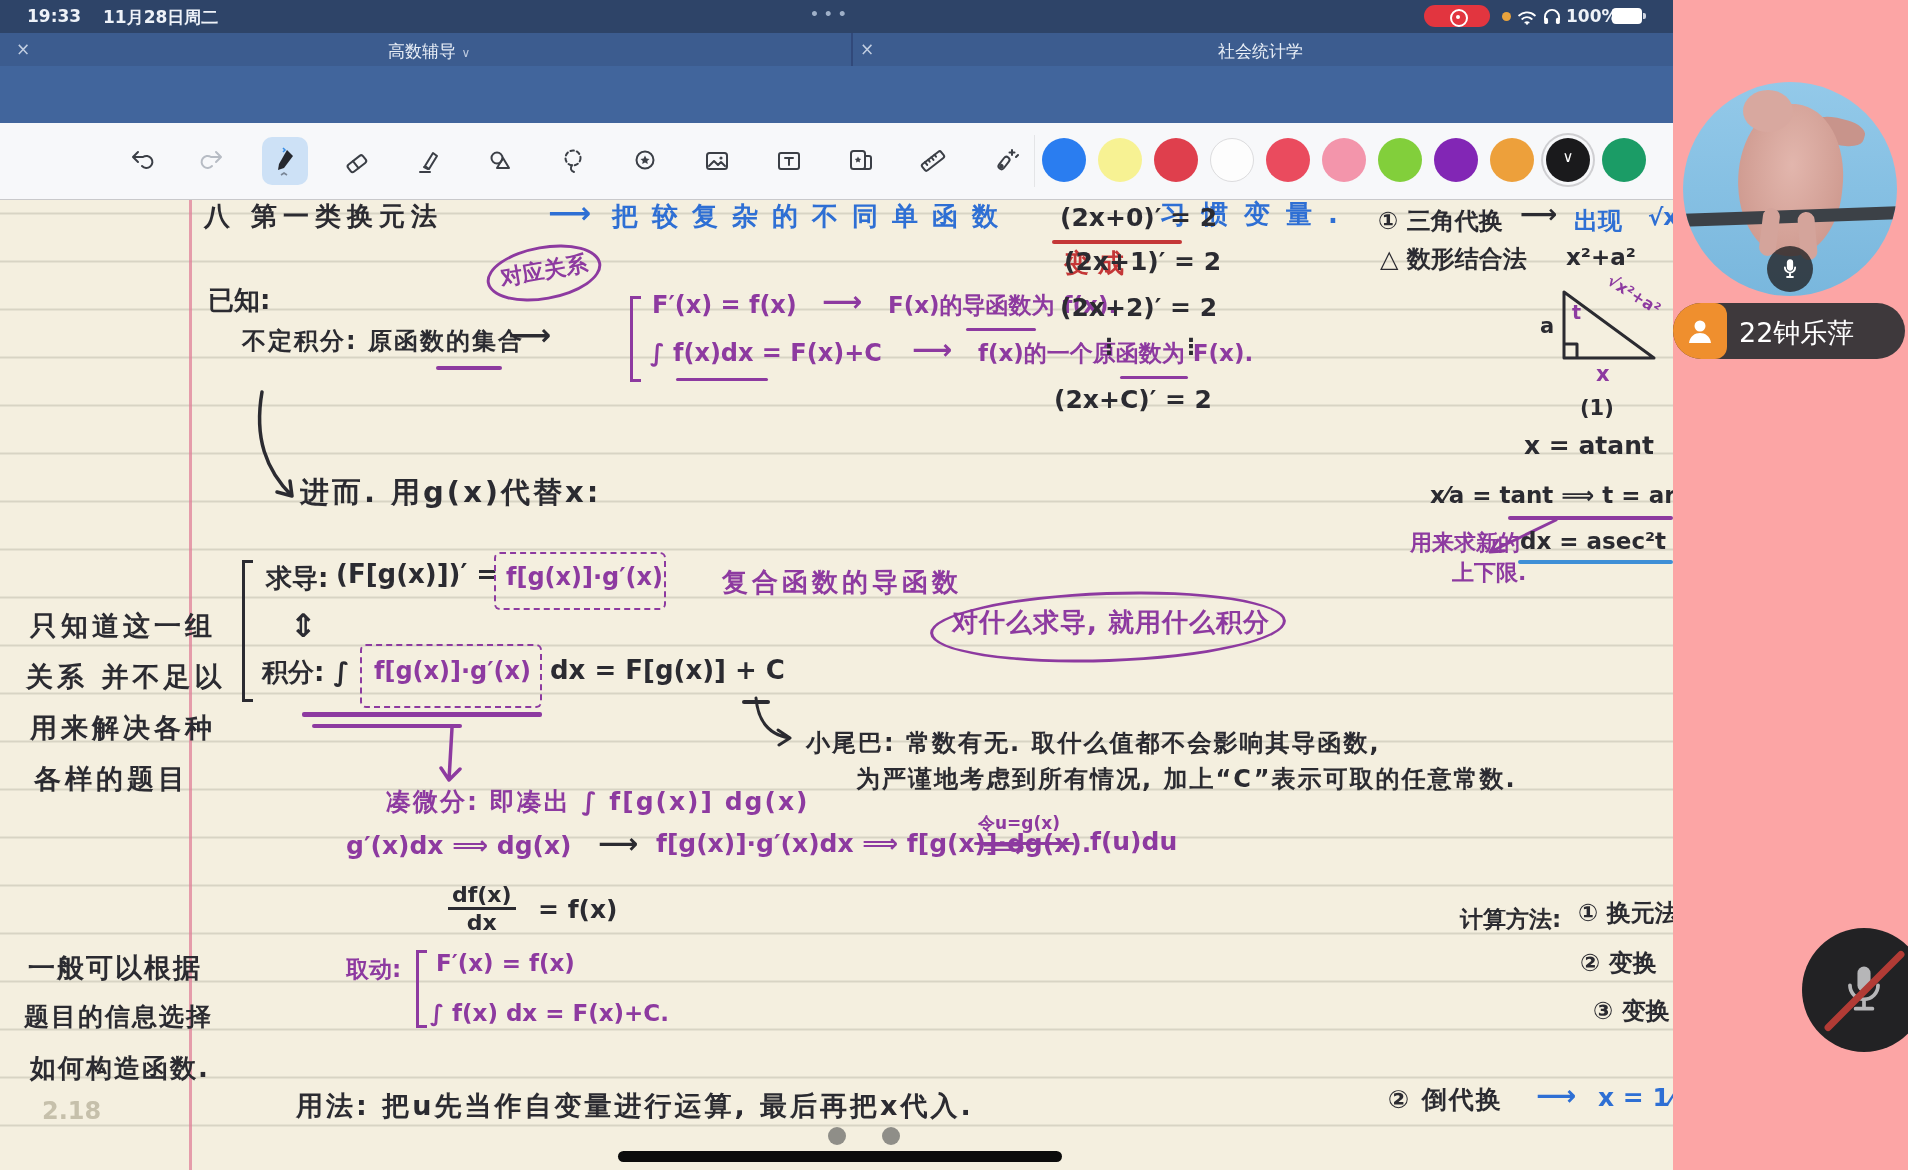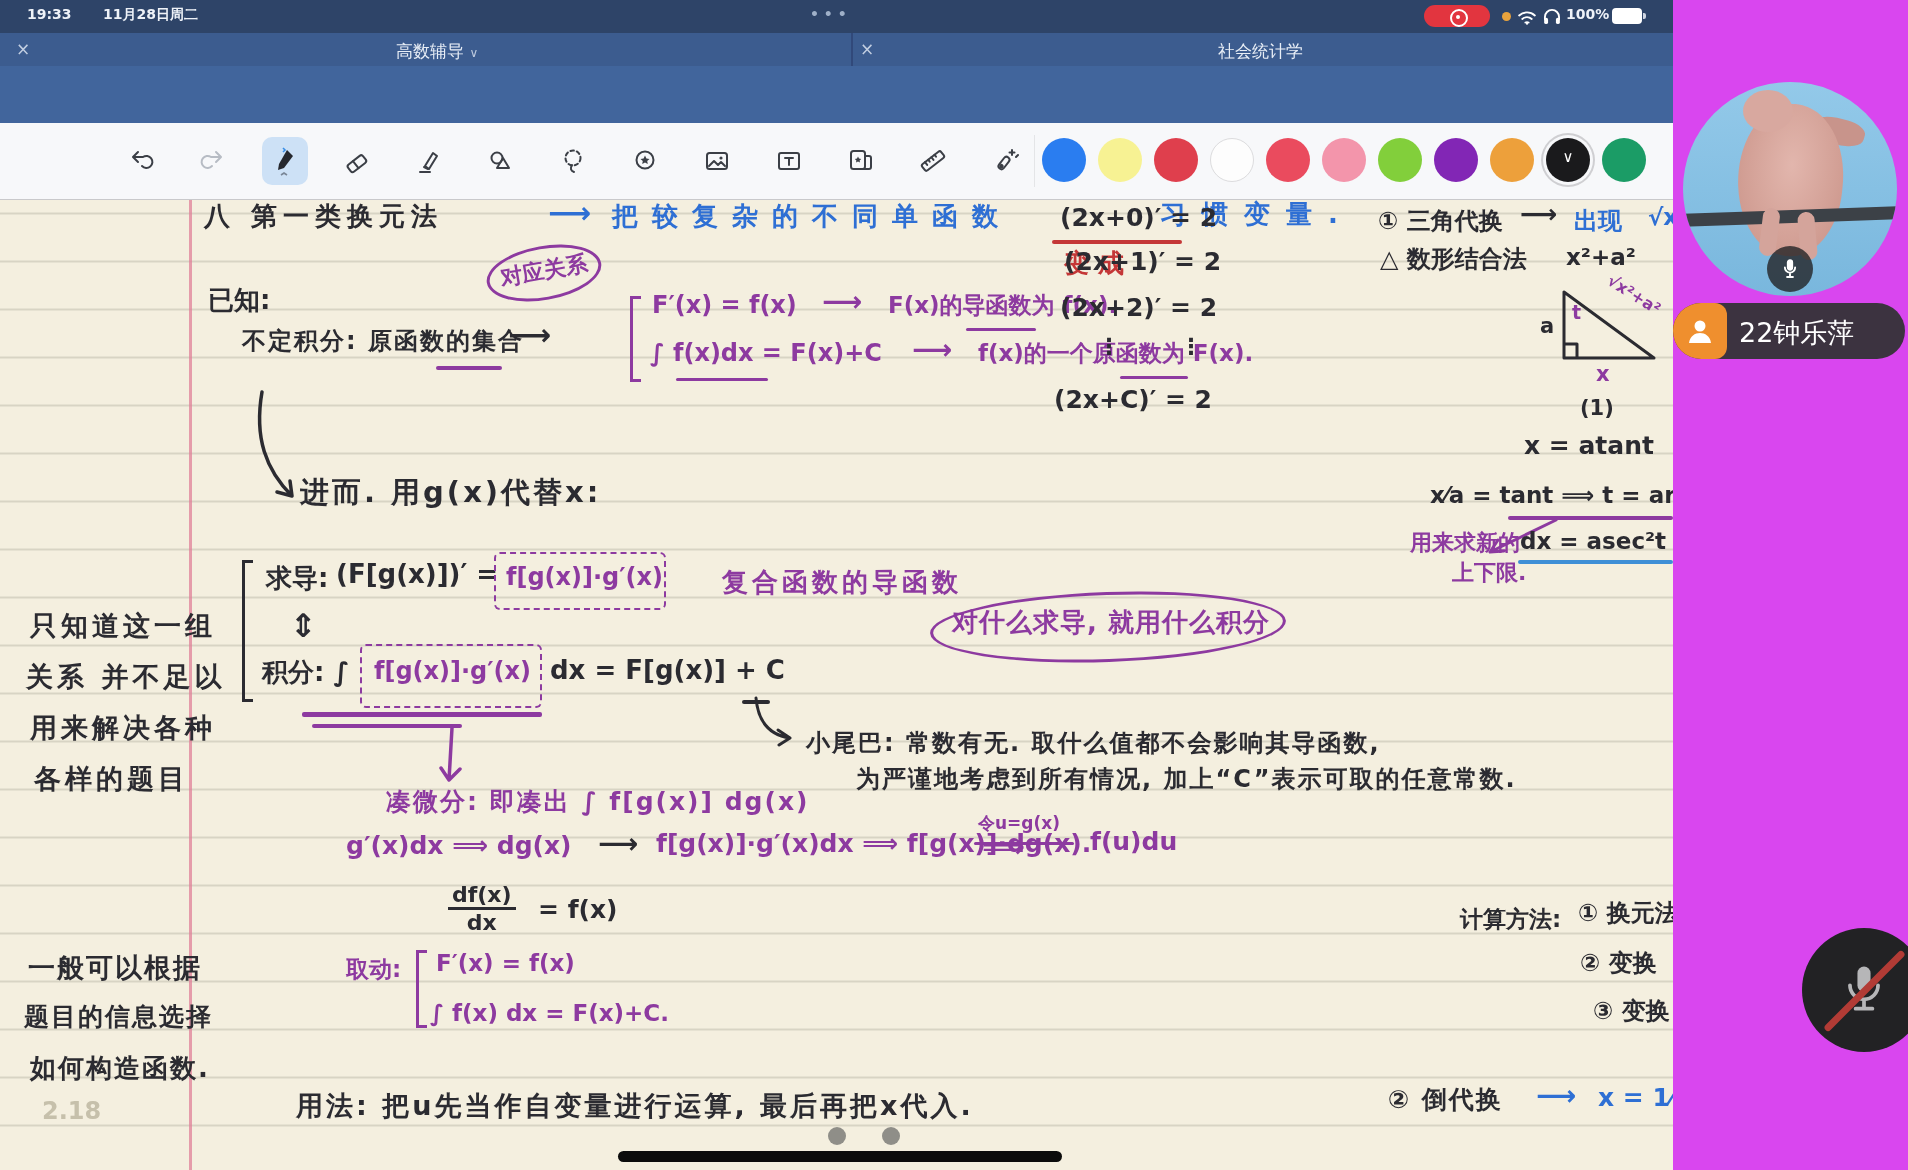--- a/index.html
+++ b/index.html
@@ -1,21 +1,21 @@
 <!DOCTYPE html>
 <html><head>
 <meta charset="utf-8">
 <style>
   html,body{margin:0;padding:0}
   body{width:1908px;height:1170px;position:relative;background:#000;
        font-family:"DejaVu Sans","Liberation Sans",sans-serif;overflow:hidden}
   #left{position:absolute;left:0;top:0;width:1673px;height:1170px}
   
   .status{position:absolute;left:0;top:0;width:1673px;height:33px;background:#2e4468;color:#eef2f8}
-  .status .t{position:absolute;top:6px;font-size:14px;font-weight:bold;white-space:nowrap}
+  .status .t{position:absolute;top:6px;font-size:17px;font-weight:bold;white-space:nowrap}
   .rec-pill{position:absolute;left:1424px;top:5px;width:66px;height:22px;background:#e2353f;border-radius:12px}
   .rec-ring{position:absolute;left:26px;top:4px;width:14px;height:14px;border:2px solid #fff;border-radius:50%}
   .rec-dot{position:absolute;left:4px;top:4px;width:4px;height:4px;background:#fff;border-radius:50%}
   .odot{position:absolute;left:1502px;top:12px;width:9px;height:9px;background:#e8a33d;border-radius:50%}
   .batt{position:absolute;left:1612px;top:8px;width:30px;height:16px;background:#fff;border-radius:4px}
   .batt:after{content:"";position:absolute;right:-4px;top:5px;width:3px;height:6px;background:#cfd6e2;border-radius:0 2px 2px 0}
   
   .tabbar{position:absolute;left:0;top:33px;width:1673px;height:33px;background:#3c5c8f;color:#e8eef6}
   .tabbar .x{position:absolute;top:6px;font-size:17px;color:#c3cfe2}
   .tabtitle{position:absolute;top:7px;font-size:17px;white-space:nowrap}
@@ -44,21 +44,21 @@
   .ell{position:absolute;border-radius:50%}
   .dbox{position:absolute;border-radius:6px}
   .brk{position:absolute;width:11px;box-sizing:border-box}
   .rule{position:absolute;border-radius:2px}
   .frac{position:absolute;text-align:center;font-weight:600}
   .frac .num{border-bottom:3px solid;padding:0 4px}
   #ink{position:absolute;left:0;top:0;width:1673px;height:970px;pointer-events:none}
   .pgdot{position:absolute;width:18px;height:18px;border-radius:50%;background:#8f8e88}
   .scrollbar{position:absolute;left:618px;top:951px;width:444px;height:11px;border-radius:6px;background:#0c0c0c}
   
-  #video{position:absolute;left:1673px;top:0;width:235px;height:1170px;background:#d946ef}
+  #video{position:absolute;left:1673px;top:0;width:235px;height:1170px;background:#fca5a5}
   .avatar{position:absolute;left:10px;top:82px;width:214px;height:214px;border-radius:50%;overflow:hidden;
           background:linear-gradient(180deg,#93c9e9,#79b7dd)}
   .pig{position:absolute;left:55px;top:22px;width:105px;height:152px;background:radial-gradient(ellipse at 50% 40%,#e2b6ad,#c99287);border-radius:48% 52% 46% 54%;transform:rotate(6deg)}
   .pig-ear{position:absolute;left:126px;top:36px;width:56px;height:26px;background:#c8948b;border-radius:60% 40% 50% 50%;transform:rotate(16deg)}
   .pig-head{position:absolute;left:60px;top:8px;width:50px;height:42px;background:#d8a89f;border-radius:50%}
   .fence{position:absolute;left:-6px;top:128px;width:230px;height:13px;background:#3c4147;transform:rotate(-2deg)}
   .pig-leg{position:absolute;width:17px;height:48px;background:#d4a49b;border-radius:9px}
   .av-mic{position:absolute;left:84px;top:164px;width:46px;height:46px;border-radius:50%;background:rgba(35,35,38,.8);display:flex;align-items:center;justify-content:center}
   .name-pill{position:absolute;left:0;top:303px;width:232px;height:56px;background:rgba(50,50,53,.94);border-radius:28px;overflow:hidden}
   .name-sq{position:absolute;left:0;top:0;width:54px;height:56px;background:#ef8f2e;border-radius:12px;display:flex;align-items:center;justify-content:center}
@@ -89,21 +89,21 @@
       <path d="M5 17v-3a9 9 0 0 1 18 0v3"></path>
         <rect x="4" y="15" width="5" height="8" rx="2.4" fill="#fff" stroke="none"></rect>
         <rect x="19" y="15" width="5" height="8" rx="2.4" fill="#fff" stroke="none"></rect>
     </svg>
     <div class="t" style="left:1566px">100%</div>
     <div class="batt"></div>
   </div>
 
   <div class="tabbar">
     <div class="x" style="left:16px">×</div>
-    <div class="tabtitle" style="left:396px">
+    <div class="tabtitle" style="left:388px">
       <span>高数辅导</span>
       <span style="font-size:12px;color:#bcc9de">∨</span>
     </div>
     <svg class="nicon" style="left:792px;top:38px;width:26px;height:24px" viewBox="0 0 30 28" fill="none" stroke="#d6e2f2" stroke-width="2">
       <rect x="3" y="4" width="11" height="19" rx="2.5"></rect>
         <rect x="16" y="4" width="11" height="19" rx="2.5"></rect>
         <circle cx="24" cy="21" r="2.4" fill="#d6e2f2" stroke="none"></circle>
     </svg>
     <div class="tabdiv"></div>
     <div class="x" style="left:860px">×</div>

